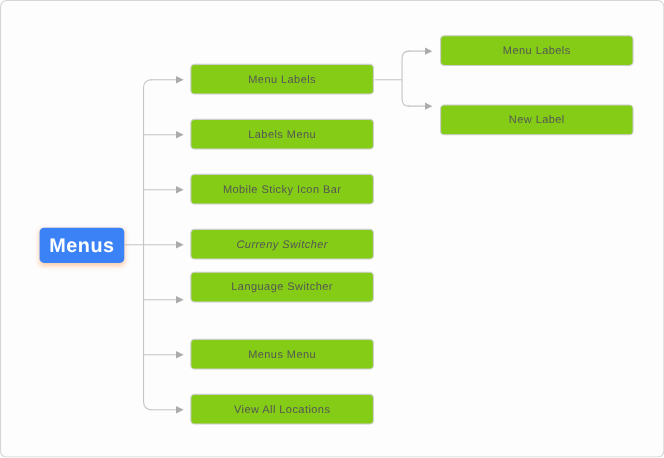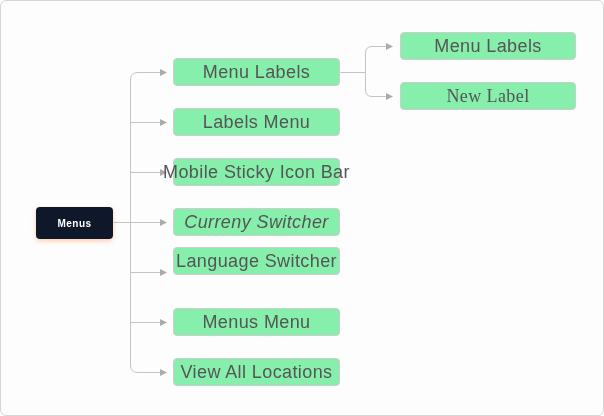--- a/index.html
+++ b/index.html
@@ -25,61 +25,61 @@
     width: 604px;
     height: 416px;
     pointer-events: none;
   }
   .node {
     position: absolute;
     box-sizing: border-box;
     display: flex;
     align-items: center;
     justify-content: center;
-    background: #86efac;
+    background: #84cc16;
     border: 1px solid #cdcdcd;
     border-radius: 4px;
-    font-size: 18px;
+    font-size: 10px;
     letter-spacing: 0.4px;
     color: #555555;
     white-space: nowrap;
   }
   .node-l1 {
     left: 172px;
     width: 167px;
     height: 28px;
   }
   .node-l2 {
     left: 399px;
     width: 176px;
     height: 28px;
   }
   .node-root {
     left: 35px;
     top: 206px;
     width: 77px;
     height: 32px;
-    background: #0f172a;
+    background: #3b82f6;
     border: none;
     border-radius: 4px;
     color: #ffffff;
     font-weight: bold;
-    font-size: 10px;
+    font-size: 18px;
     letter-spacing: 0.5px;
     box-shadow: 0 2px 5px rgba(247, 117, 15, 0.35);
   }
   .r1 { top: 57px; }
   .r2 { top: 107px; }
   .r3 { top: 157px; }
   .r4 { top: 207px; font-style: italic; }
   .r5 { top: 246px; }
   .r6 { top: 307px; }
   .r7 { top: 357px; }
   .g1 { top: 31px; }
-  .g2 { top: 81px; font-family: Liberation Serif, serif; }
+  .g2 { top: 94px; }
 </style>
 </head>
 <body>
 
 <div class="canvas">
 
   <svg class="connectors" width="604" height="416" viewBox="0 0 604 416" xmlns="http://www.w3.org/2000/svg" aria-hidden="true">
     <defs>
       <marker id="arrow" markerWidth="9" markerHeight="9" refX="1" refY="4.5" orient="auto" markerUnits="userSpaceOnUse">
         <path d="M0,1 L7,4.5 L0,8 Z" fill="#ababab"></path>

